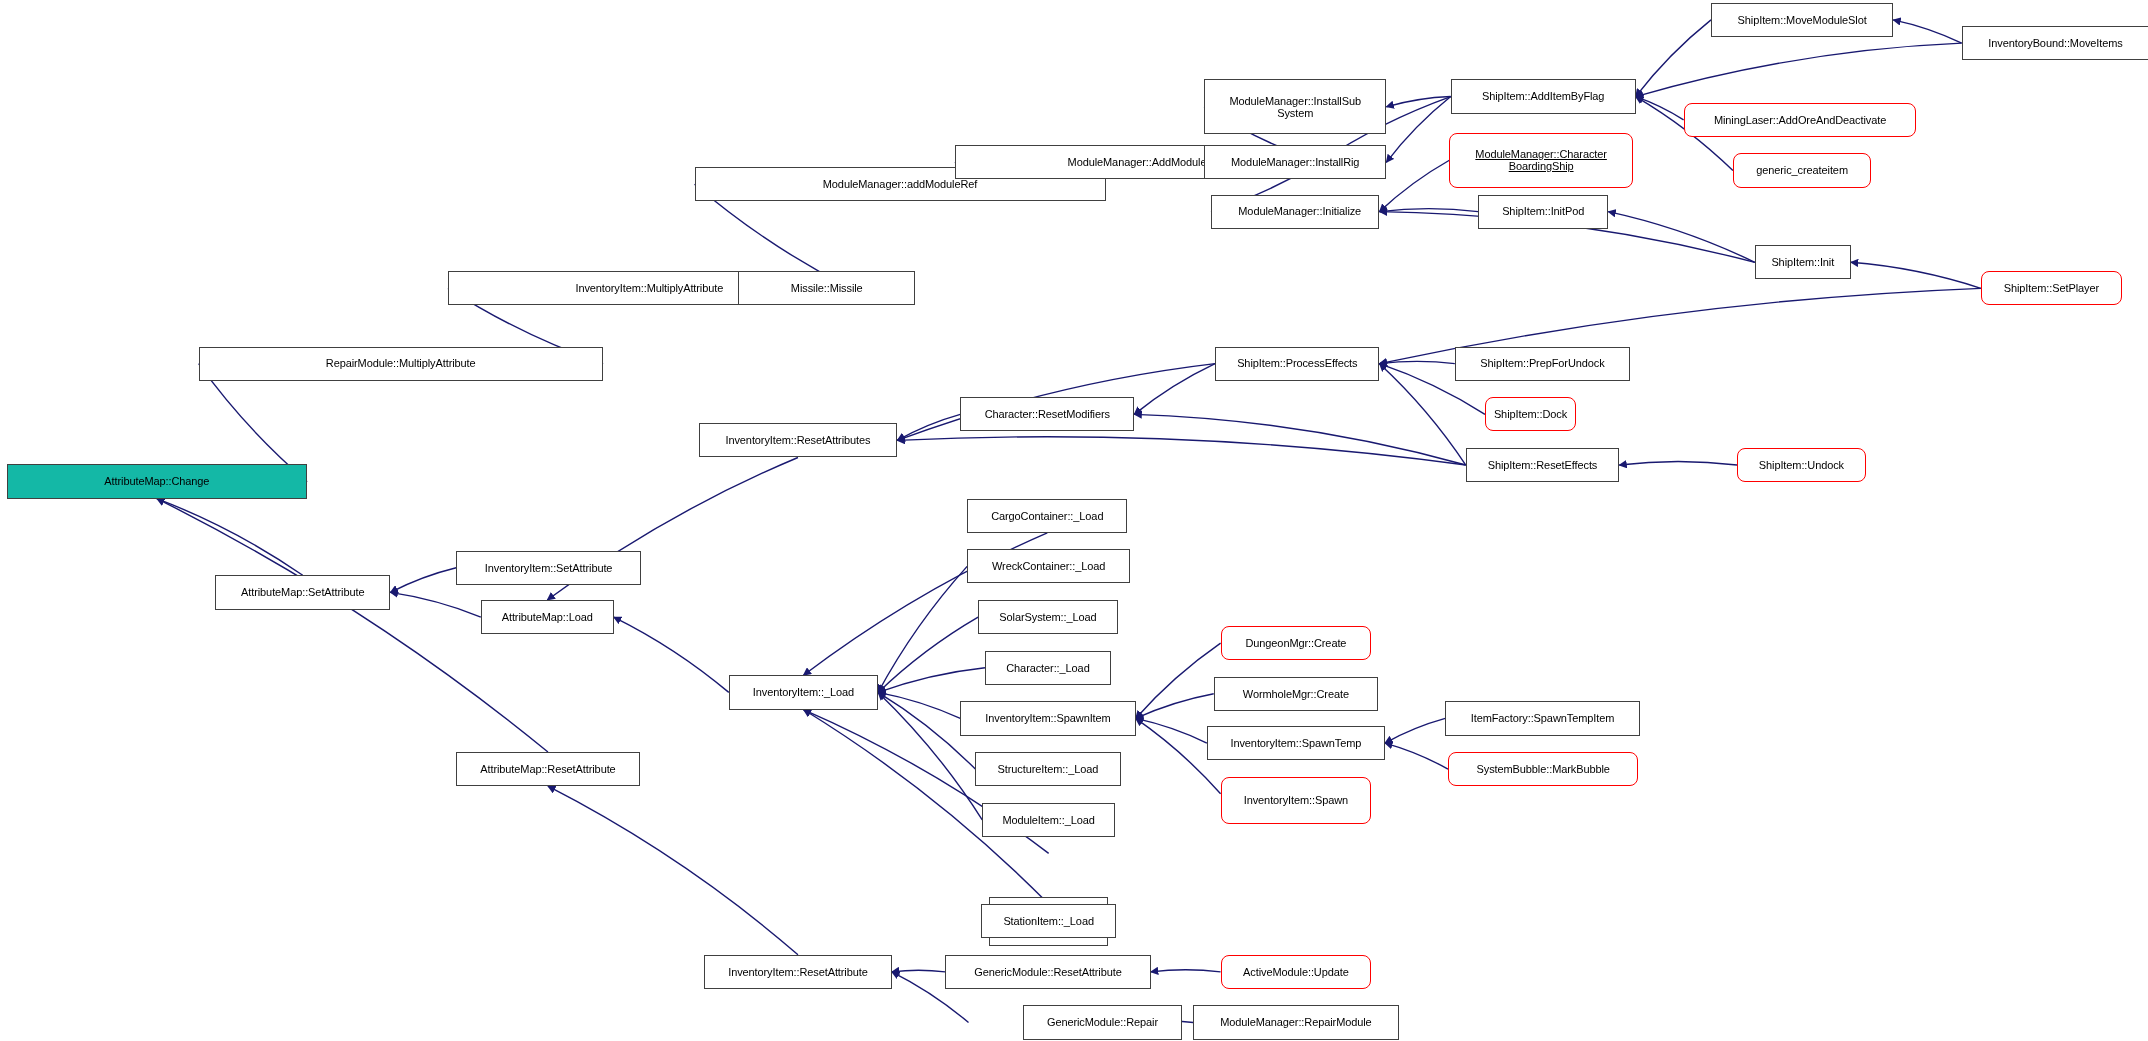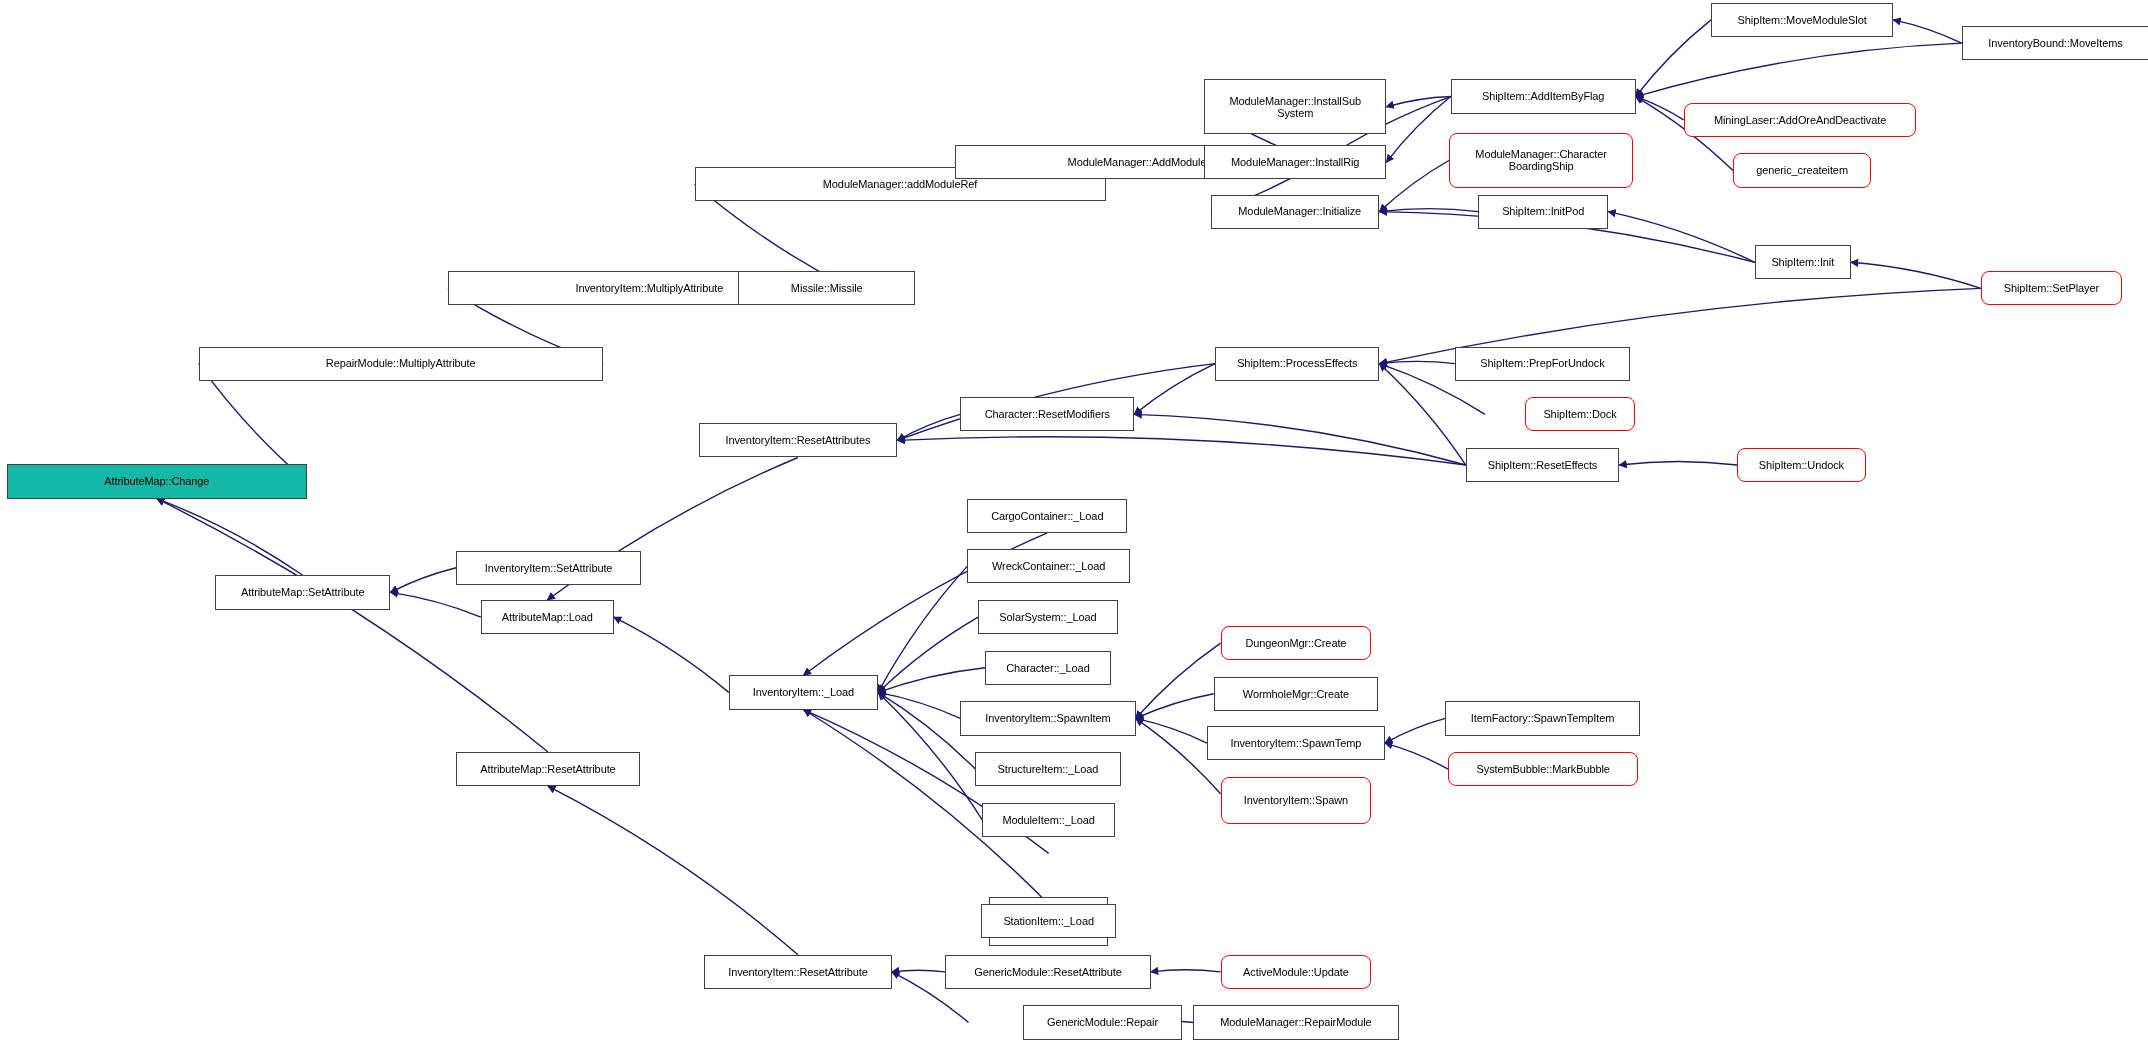--- a/index.html
+++ b/index.html
@@ -106,32 +106,32 @@
       <div class="node" style="left: 198.635px; top: 346.543px; width: 404.12px; height: 34.2434px;">RepairModule::MultiplyAttribute</div>
       <div class="node" style="left: 447.957px; top: 271.208px; width: 402.75px; height: 34.2434px;">InventoryItem::MultiplyAttribute</div>
       <div class="node" style="left: 738.375px; top: 271.208px; width: 176.717px; height: 34.2434px;">Missile::Missile</div>
       <div class="node" style="left: 694.538px; top: 167.108px; width: 410.969px; height: 34.2434px;">ModuleManager::addModuleRef</div>
       <div class="node" style="left: 954.819px; top: 145.192px; width: 364.393px; height: 34.2434px;">ModuleManager::AddModule</div>
       <div class="node" style="left: 1204.14px; top: 79.4447px; width: 182.196px; height: 54.7895px;">ModuleManager::InstallSub
 System</div>
       <div class="node" style="left: 1204.14px; top: 145.192px; width: 182.196px; height: 34.2434px;">ModuleManager::InstallRig</div>
       <div class="node" style="left: 1210.99px; top: 194.503px; width: 168.497px; height: 34.2434px; padding-left: 13px;">ModuleManager::Initialize</div>
       <div class="node" style="left: 1450.72px; top: 79.4447px; width: 184.936px; height: 34.2434px;">ShipItem::AddItemByFlag</div>
-      <div class="node red" style="left: 1449.35px; top: 132.864px; width: 183.566px; height: 54.7895px;">ModuleManager::Character
+      <div class="node red" style="left: 1449.35px; top: 132.864px; width: 183.566px; height: 54.7895px; text-decoration: underline;">ModuleManager::Character
 BoardingShip</div>
       <div class="node" style="left: 1478.12px; top: 194.503px; width: 130.14px; height: 34.2434px;">ShipItem::InitPod</div>
       <div class="node" style="left: 1754.84px; top: 245.183px; width: 95.8929px; height: 34.2434px;">ShipItem::Init</div>
       <div class="node" style="left: 1711px; top: 2.73947px; width: 182.196px; height: 34.2434px;">ShipItem::MoveModuleSlot</div>
       <div class="node" style="left: 1961.69px; top: 26.025px; width: 187.676px; height: 34.2434px;">InventoryBound::MoveItems</div>
       <div class="node red" style="left: 1683.6px; top: 102.73px; width: 232.883px; height: 34.2434px;">MiningLaser::AddOreAndDeactivate</div>
       <div class="node red" style="left: 1732.92px; top: 153.411px; width: 138.36px; height: 34.2434px;">generic_createitem</div>
       <div class="node red" style="left: 1980.87px; top: 271.208px; width: 141.099px; height: 34.2434px;">ShipItem::SetPlayer</div>
       <div class="node" style="left: 1215.1px; top: 346.543px; width: 164.388px; height: 34.2434px;">ShipItem::ProcessEffects</div>
       <div class="node" style="left: 1454.83px; top: 346.543px; width: 175.347px; height: 34.2434px;">ShipItem::PrepForUndock</div>
-      <div class="node red" style="left: 1484.97px; top: 397.224px; width: 110px; height: 34.2434px; margin-left: 40px;">ShipItem::Dock</div>
+      <div class="node red" style="left: 1484.97px; top: 397.224px; width: 91px; height: 34.2434px;">ShipItem::Dock</div>
       <div class="node" style="left: 1465.79px; top: 447.904px; width: 153.429px; height: 34.2434px;">ShipItem::ResetEffects</div>
       <div class="node red" style="left: 1737.03px; top: 447.904px; width: 128.77px; height: 34.2434px;">ShipItem::Undock</div>
       <div class="node" style="left: 960.298px; top: 397.224px; width: 173.977px; height: 34.2434px;">Character::ResetModifiers</div>
       <div class="node" style="left: 698.648px; top: 423.249px; width: 198.635px; height: 34.2434px;">InventoryItem::ResetAttributes</div>
       <div class="node" style="left: 456.176px; top: 550.634px; width: 184.936px; height: 34.2434px;">InventoryItem::SetAttribute</div>
       <div class="node" style="left: 215.074px; top: 575.289px; width: 175.347px; height: 34.2434px;">AttributeMap::SetAttribute</div>
       <div class="node" style="left: 480.834px; top: 599.945px; width: 132.88px; height: 34.2434px;">AttributeMap::Load</div>
       <div class="node" style="left: 456.176px; top: 751.986px; width: 183.566px; height: 34.2434px;">AttributeMap::ResetAttribute</div>
       <div class="node" style="left: 728.786px; top: 675.28px; width: 149.319px; height: 34.2434px;">InventoryItem::_Load</div>
       <div class="node" style="left: 967.148px; top: 498.584px; width: 160.278px; height: 34.2434px;">CargoContainer::_Load</div>

